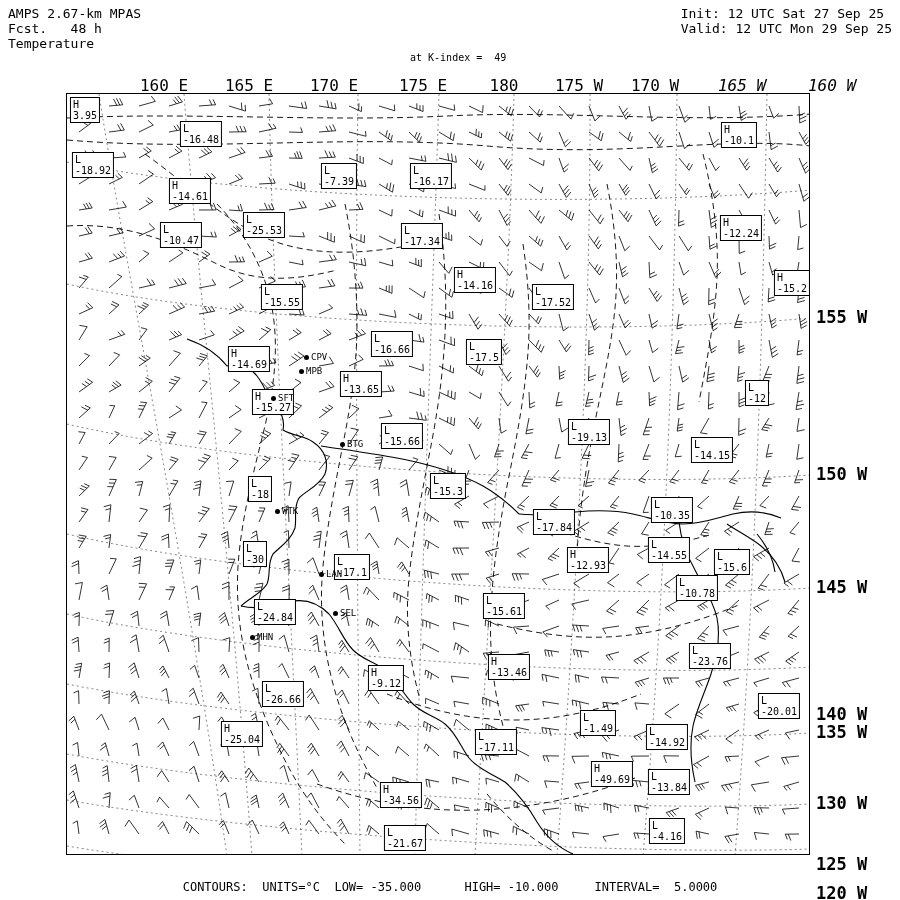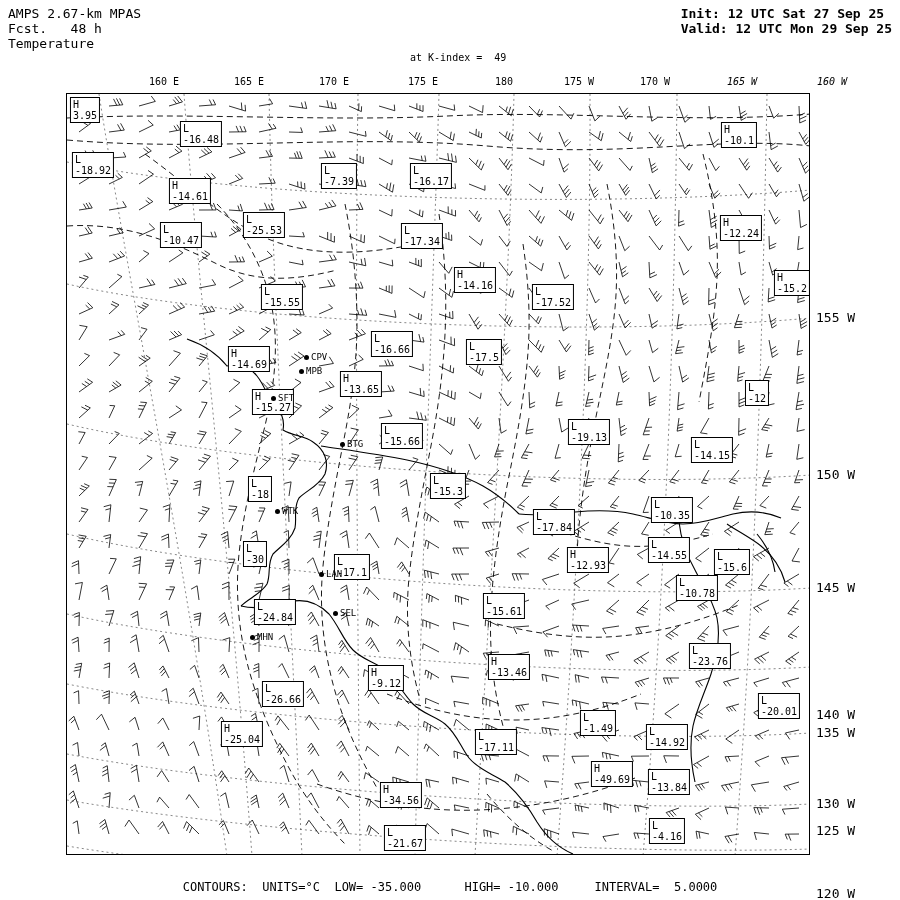--- a/index.html
+++ b/index.html
@@ -6,36 +6,36 @@
   body{
     width:900px;height:900px;
     background:#ffffff;
     font-family:"DejaVu Sans Mono", monospace;
     color:#000;
     overflow:hidden;
     position:relative;
   }
   .hdr{position:absolute;font-size:13px;line-height:15px;white-space:pre;}
   #hdr-left{left:8px;top:6px;}
-  #hdr-right{right:8px;top:6px;text-align:left;font-weight:bold;}
+  #hdr-right{right:8px;top:6px;text-align:left;}
   #hdr-kindex{left:410px;top:50px;font-size:10px;}
   
   #map{
     position:absolute;
     left:66px;top:93px;
     width:744px;height:762px;
     border:1px solid #000;
     box-sizing:border-box;
     overflow:hidden;
     background:#fff;
   }
   
-  .lon-lab{position:absolute;top:76px;font-size:10px;transform:translateX(-50%);}
+  .lon-lab{position:absolute;top:76px;font-size:16px;transform:translateX(-50%);}
   
-  .lat-lab{position:absolute;left:816px;font-size:13px;transform:translateY(-50%);}
+  .lat-lab{position:absolute;left:816px;font-size:17px;transform:translateY(-50%);font-weight:bold;}
   
   #footer{position:absolute;left:0;top:880px;width:900px;text-align:center;font-size:12px;white-space:pre;}
   
   .lbl{
     position:absolute;
     border:1px solid #000;
     background:#fff;
     font-size:10px;
     line-height:11px;
     padding:1px 2px;
@@ -2429,17 +2429,17 @@
     <div class="lon-lab" style="left: 832px; font-style: italic;">160 W</div>
   </div>
 
 <div id="lat-labels">
     <div class="lat-lab" style="top: 317px;">155 W</div>
     <div class="lat-lab" style="top: 474px;">150 W</div>
     <div class="lat-lab" style="top: 587px;">145 W</div>
     <div class="lat-lab" style="top: 666px; margin-top: 48px;">140 W</div>
     <div class="lat-lab" style="top: 732px;">135 W</div>
     <div class="lat-lab" style="top: 803px;">130 W</div>
-    <div class="lat-lab" style="top: 830px; text-align: right;">125 W</div>
+    <div class="lat-lab" style="top: 864px; text-align: right;">125 W</div>
     <div class="lat-lab" style="top: 893px;">120 W</div>
   </div>
 
 <div id="footer">CONTOURS:  UNITS=°C  LOW= -35.000      HIGH= -10.000     INTERVAL=  5.0000</div>
 
 </body></html>

